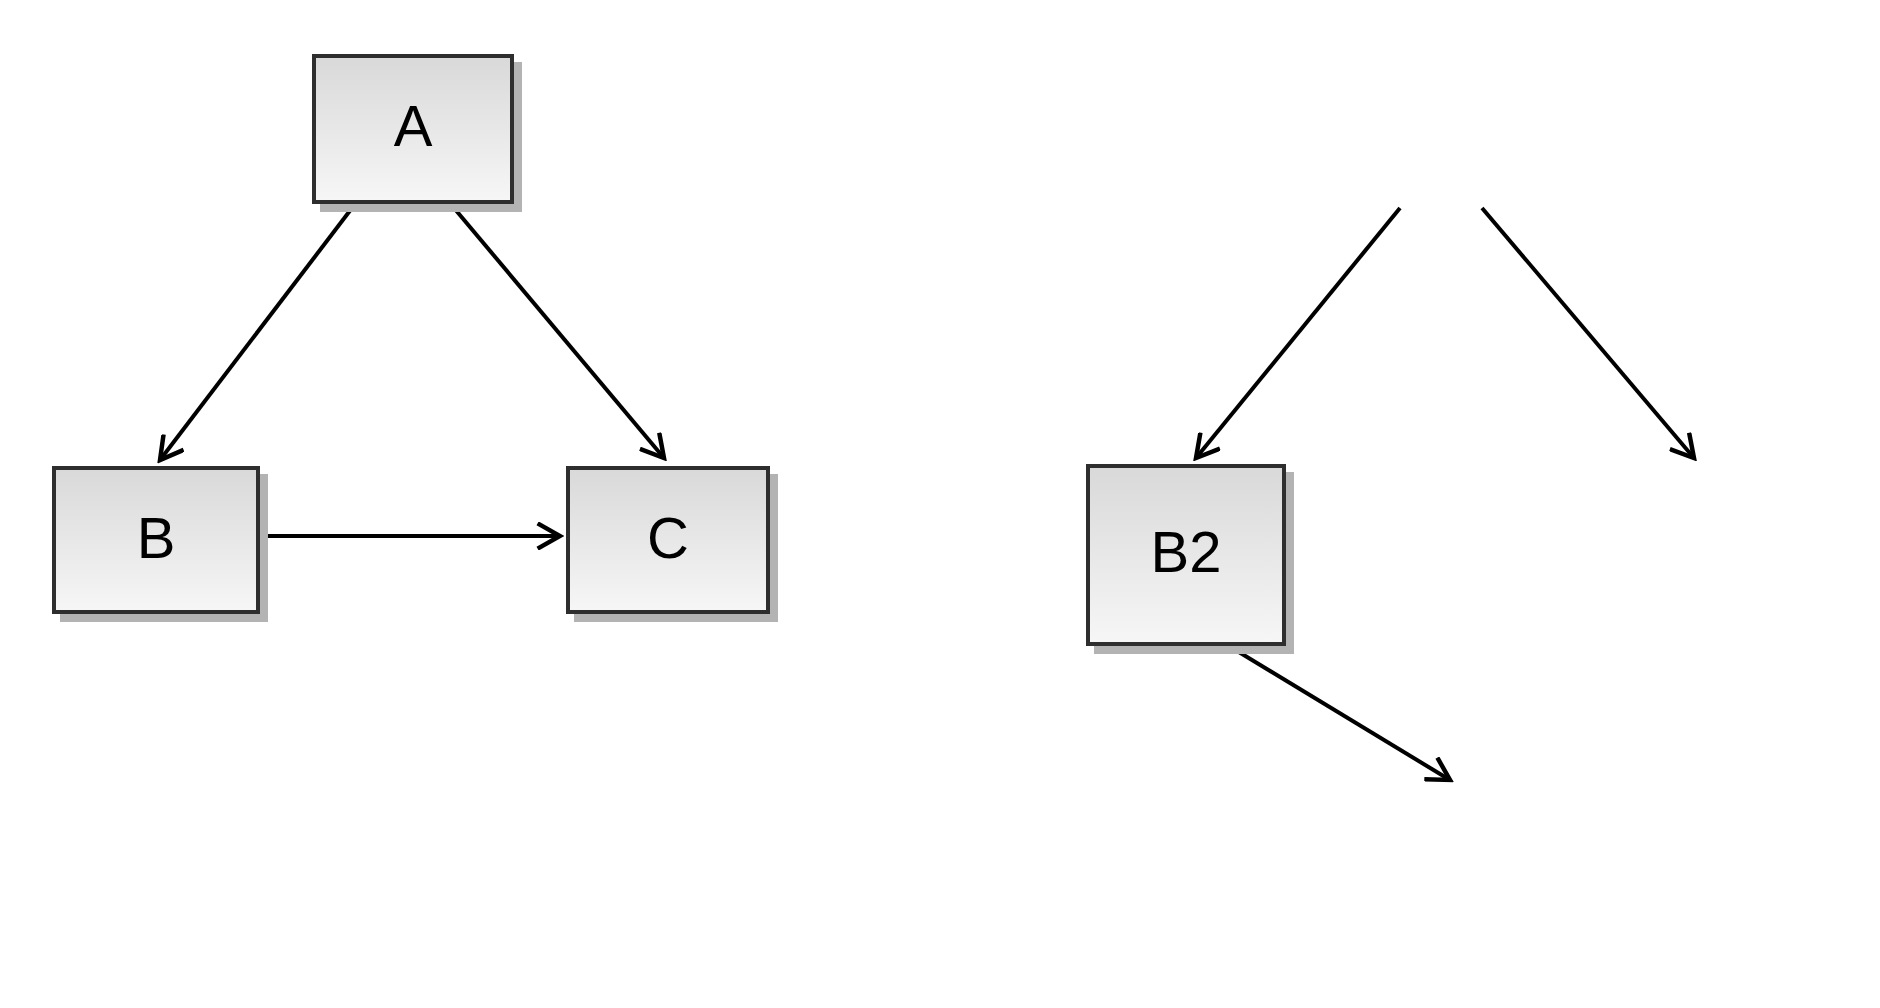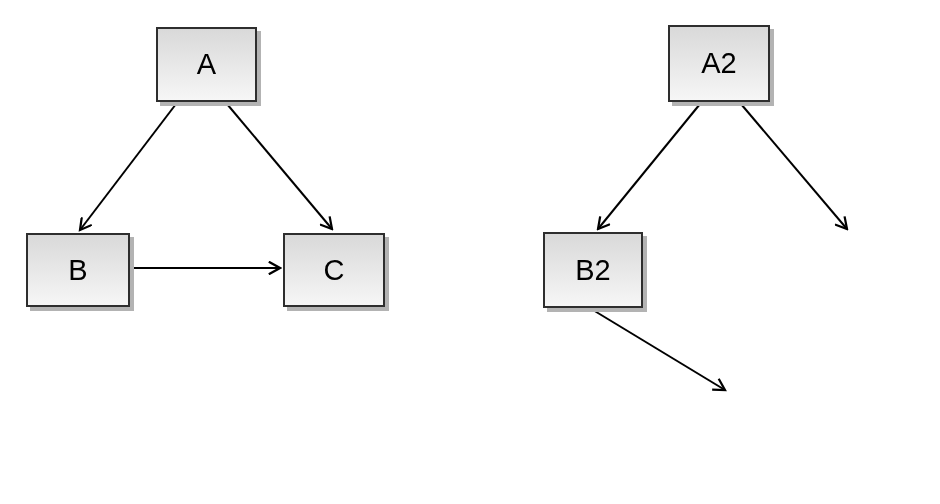--- a/index.html
+++ b/index.html
@@ -34,21 +34,21 @@
     font-size: 29px;
     line-height: 1;
     color: #000000;
   }
   
   .node-a  { left: 156px; top: 27px;  width: 101px; height: 75px; }
   .node-b  { left: 26px;  top: 233px; width: 104px; height: 74px; }
   .node-c  { left: 283px; top: 233px; width: 102px; height: 74px; }
   
   .node-a2 { left: 668px; top: 25px;  width: 102px; height: 77px; }
-  .node-b2 { left: 543px; top: 232px; width: 100px; height: 76px; }
+  .node-b2 { left: 543px; top: 232px; width: 100px; height: 91px; }
   .node-c2 { left: 799px; top: 232px; width: 101px; height: 76px; }
   .node-c3 { left: 677px; top: 393px; width: 101px; height: 75px; }
 </style>
 </head>
 <body>
 
 <div class="canvas">
 
   <svg class="edges-layer" width="940" height="504" viewBox="0 0 940 504" xmlns="http://www.w3.org/2000/svg">
     <defs>
@@ -69,20 +69,17 @@
   <div class="node node-a">
     <span>A</span>
   </div>
   <div class="node node-b">
     <span>B</span>
   </div>
   <div class="node node-c">
     <span>C</span>
   </div>
 
-  <div class="node node-a2">
-    <span>A2</span>
-  </div>
   <div class="node node-b2">
     <span>B2</span>
   </div>
 
 </div>
 
 </body></html>

